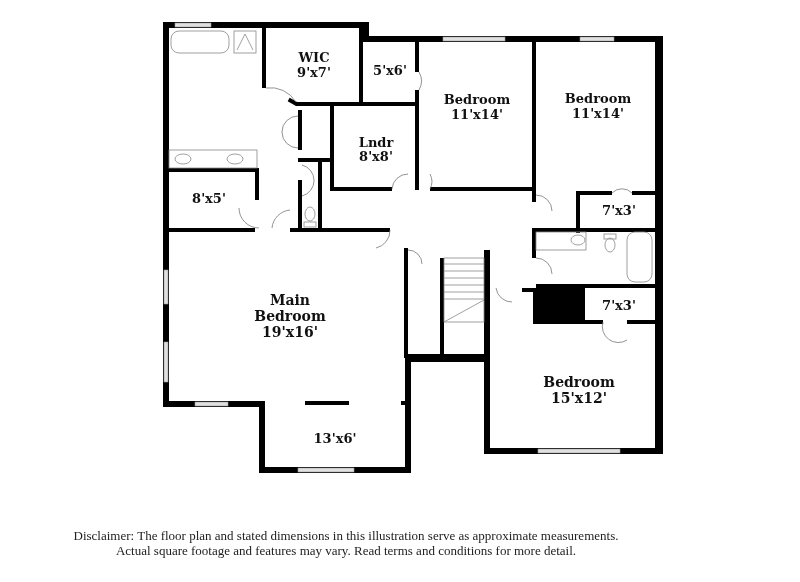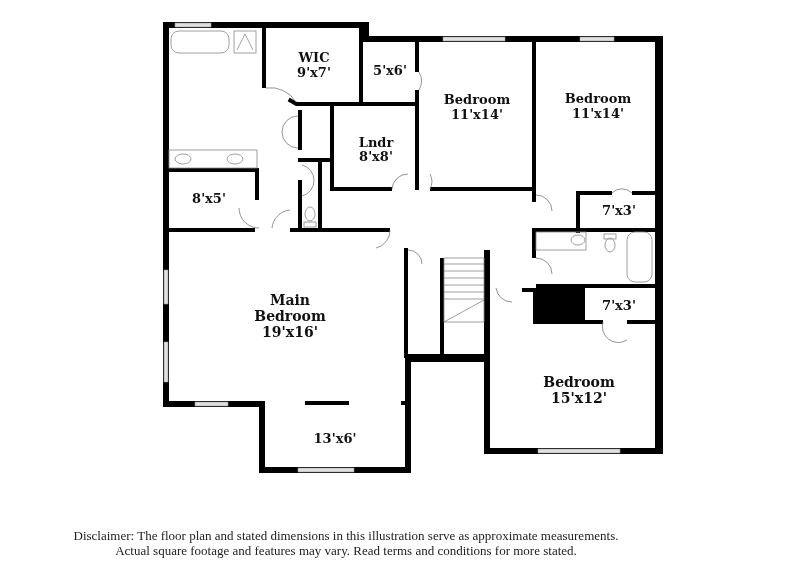--- a/index.html
+++ b/index.html
@@ -160,13 +160,13 @@
     <text class="lbl lbl-big" x="290" y="305">Main</text>
     <text class="lbl lbl-big" x="290" y="321">Bedroom</text>
     <text class="lbl lbl-big" x="290" y="337">19'x16'</text>
     <text class="lbl" x="335" y="443">13'x6'</text>
     <text class="lbl lbl-big" x="579" y="387">Bedroom</text>
     <text class="lbl lbl-big" x="579" y="403">15'x12'</text>
   </g>
 </svg>
 
 <div id="disc1" class="disclaimer">Disclaimer: The floor plan and stated dimensions in this illustration serve as approximate measurements.</div>
-<div id="disc2" class="disclaimer">Actual square footage and features may vary. Read terms and conditions for more stated.</div>
+<div id="disc2" class="disclaimer">Actual square footage and features may vary. Read terms and conditions for more detail.</div>
 
 </body></html>

